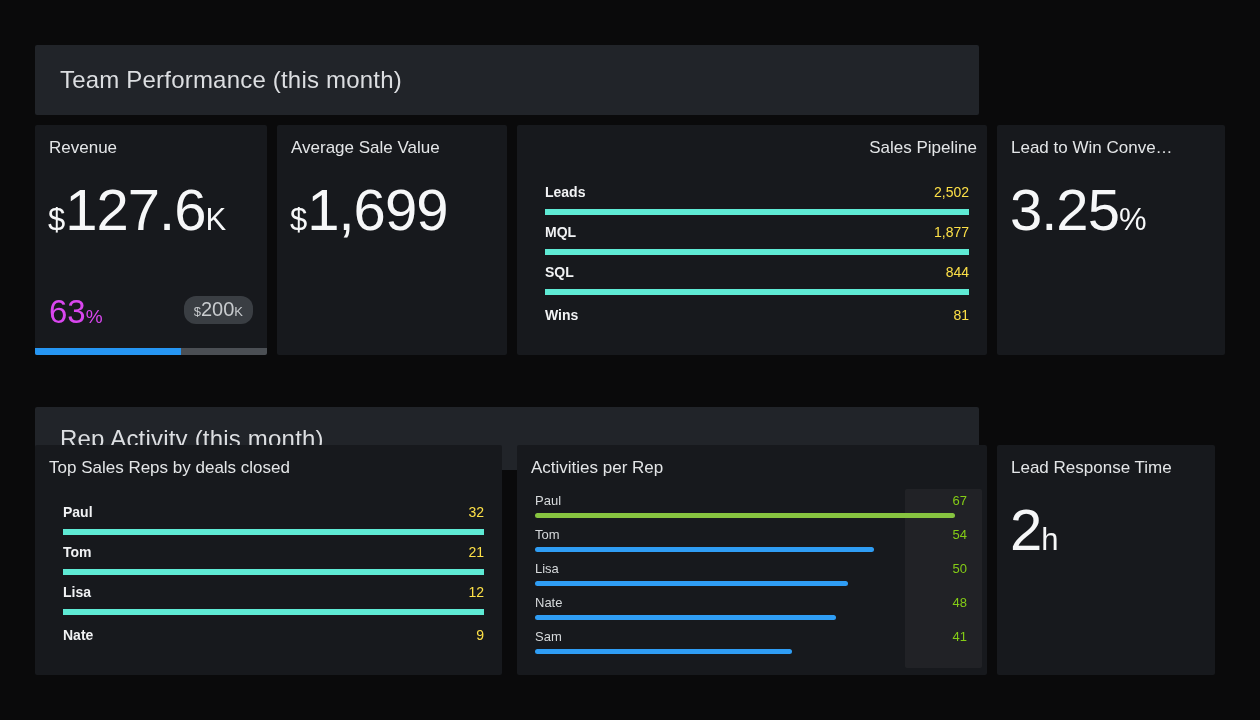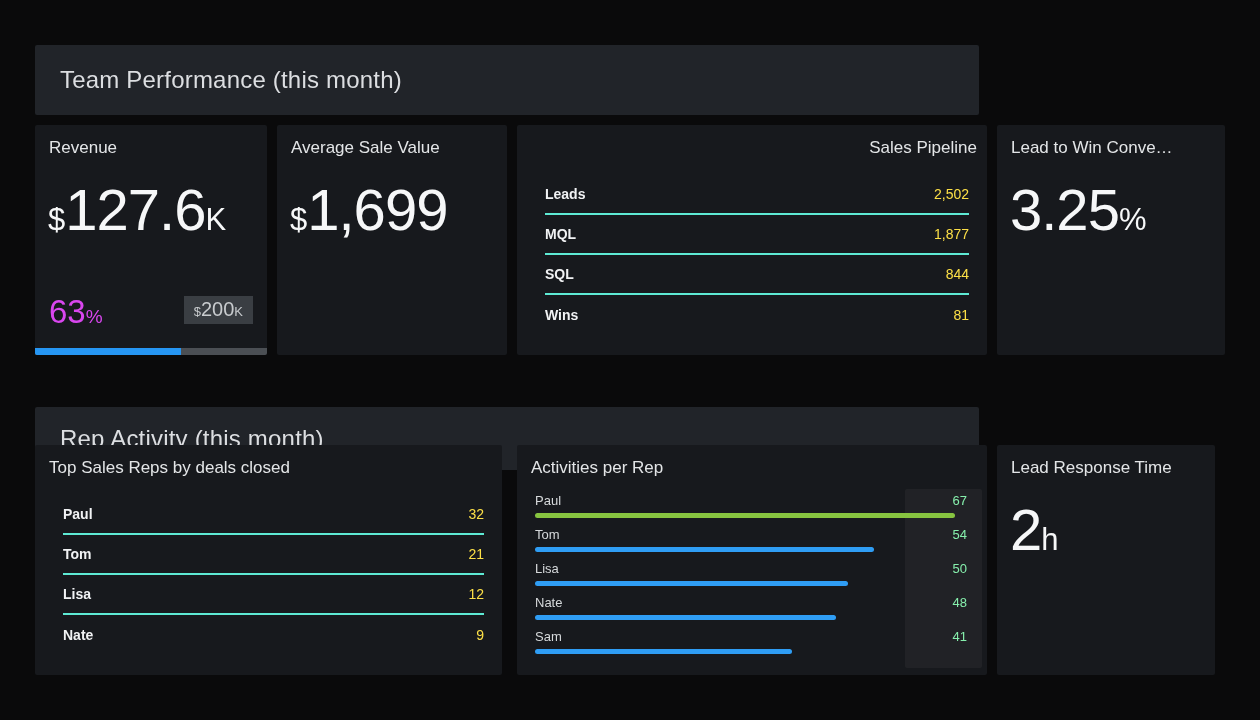--- a/index.html
+++ b/index.html
@@ -38,47 +38,47 @@
     color:#f6f7f8; font-size:58px; font-weight:400; line-height:1;
     letter-spacing:-1px; white-space:nowrap;
   }
   .big .sm { font-size:31px; letter-spacing:0; }
 
   .pct { position:absolute; left:14px; bottom:27px; color:#d946ef; font-size:33px; line-height:1; }
   .pct .sm { font-size:19px; }
 
   .badge {
     position:absolute; right:14px; bottom:31px;
-    background:#3a3e43; color:#c8cbce; border-radius:0;
+    background:#3a3e43; color:#c8cbce; border-radius:12px;
     padding:3px 10px 5px; font-size:20px; line-height:1;
   }
   .badge .sm { font-size:13px; }
 
   .progress { position:absolute; left:0; right:0; bottom:0; height:7px; background:#4b4f54; }
   .progress-fill { height:100%; background:#2696f3; }
 
   .kv-list { position:absolute; top:50px; left:0; right:0; }
   .kv-row {
     height:40px; margin:0 18px 0 28px;
     display:flex; align-items:center; justify-content:space-between;
-    border-bottom:2px solid #5eead4;
+    border-bottom:6px solid #5eead4;
   }
   .kv-row:last-child { border-bottom:none; }
   .kv-label { font-size:14px; font-weight:bold; color:#f1f2f4; }
   .kv-value { font-size:14px; color:#fde047; }
 
   .band {
     position:absolute; top:44px; bottom:7px; right:5px; width:77px;
     background:rgba(255,255,255,0.045); border-radius:2px;
   }
   .bar-rows { position:absolute; top:48px; left:18px; right:20px; }
   .bar-row { margin-bottom:9px; }
   .bar-head { display:flex; align-items:baseline; justify-content:space-between; margin-bottom:5px; }
   .bar-label { font-size:13px; color:#d6d9db; }
-  .bar-value { font-size:13px; color:#86efac; }
+  .bar-value { font-size:13px; color:#84cc16; }
   .bar-track { margin-right:12px; height:5px; }
   .bar-fill { height:5px; border-radius:3px; background:#2f9df4; }
 </style>
 </head>
 <body>
 
 <div class="section-header" id="hdr-team">
   <span>Team Performance (this month)</span>
 </div>
 

